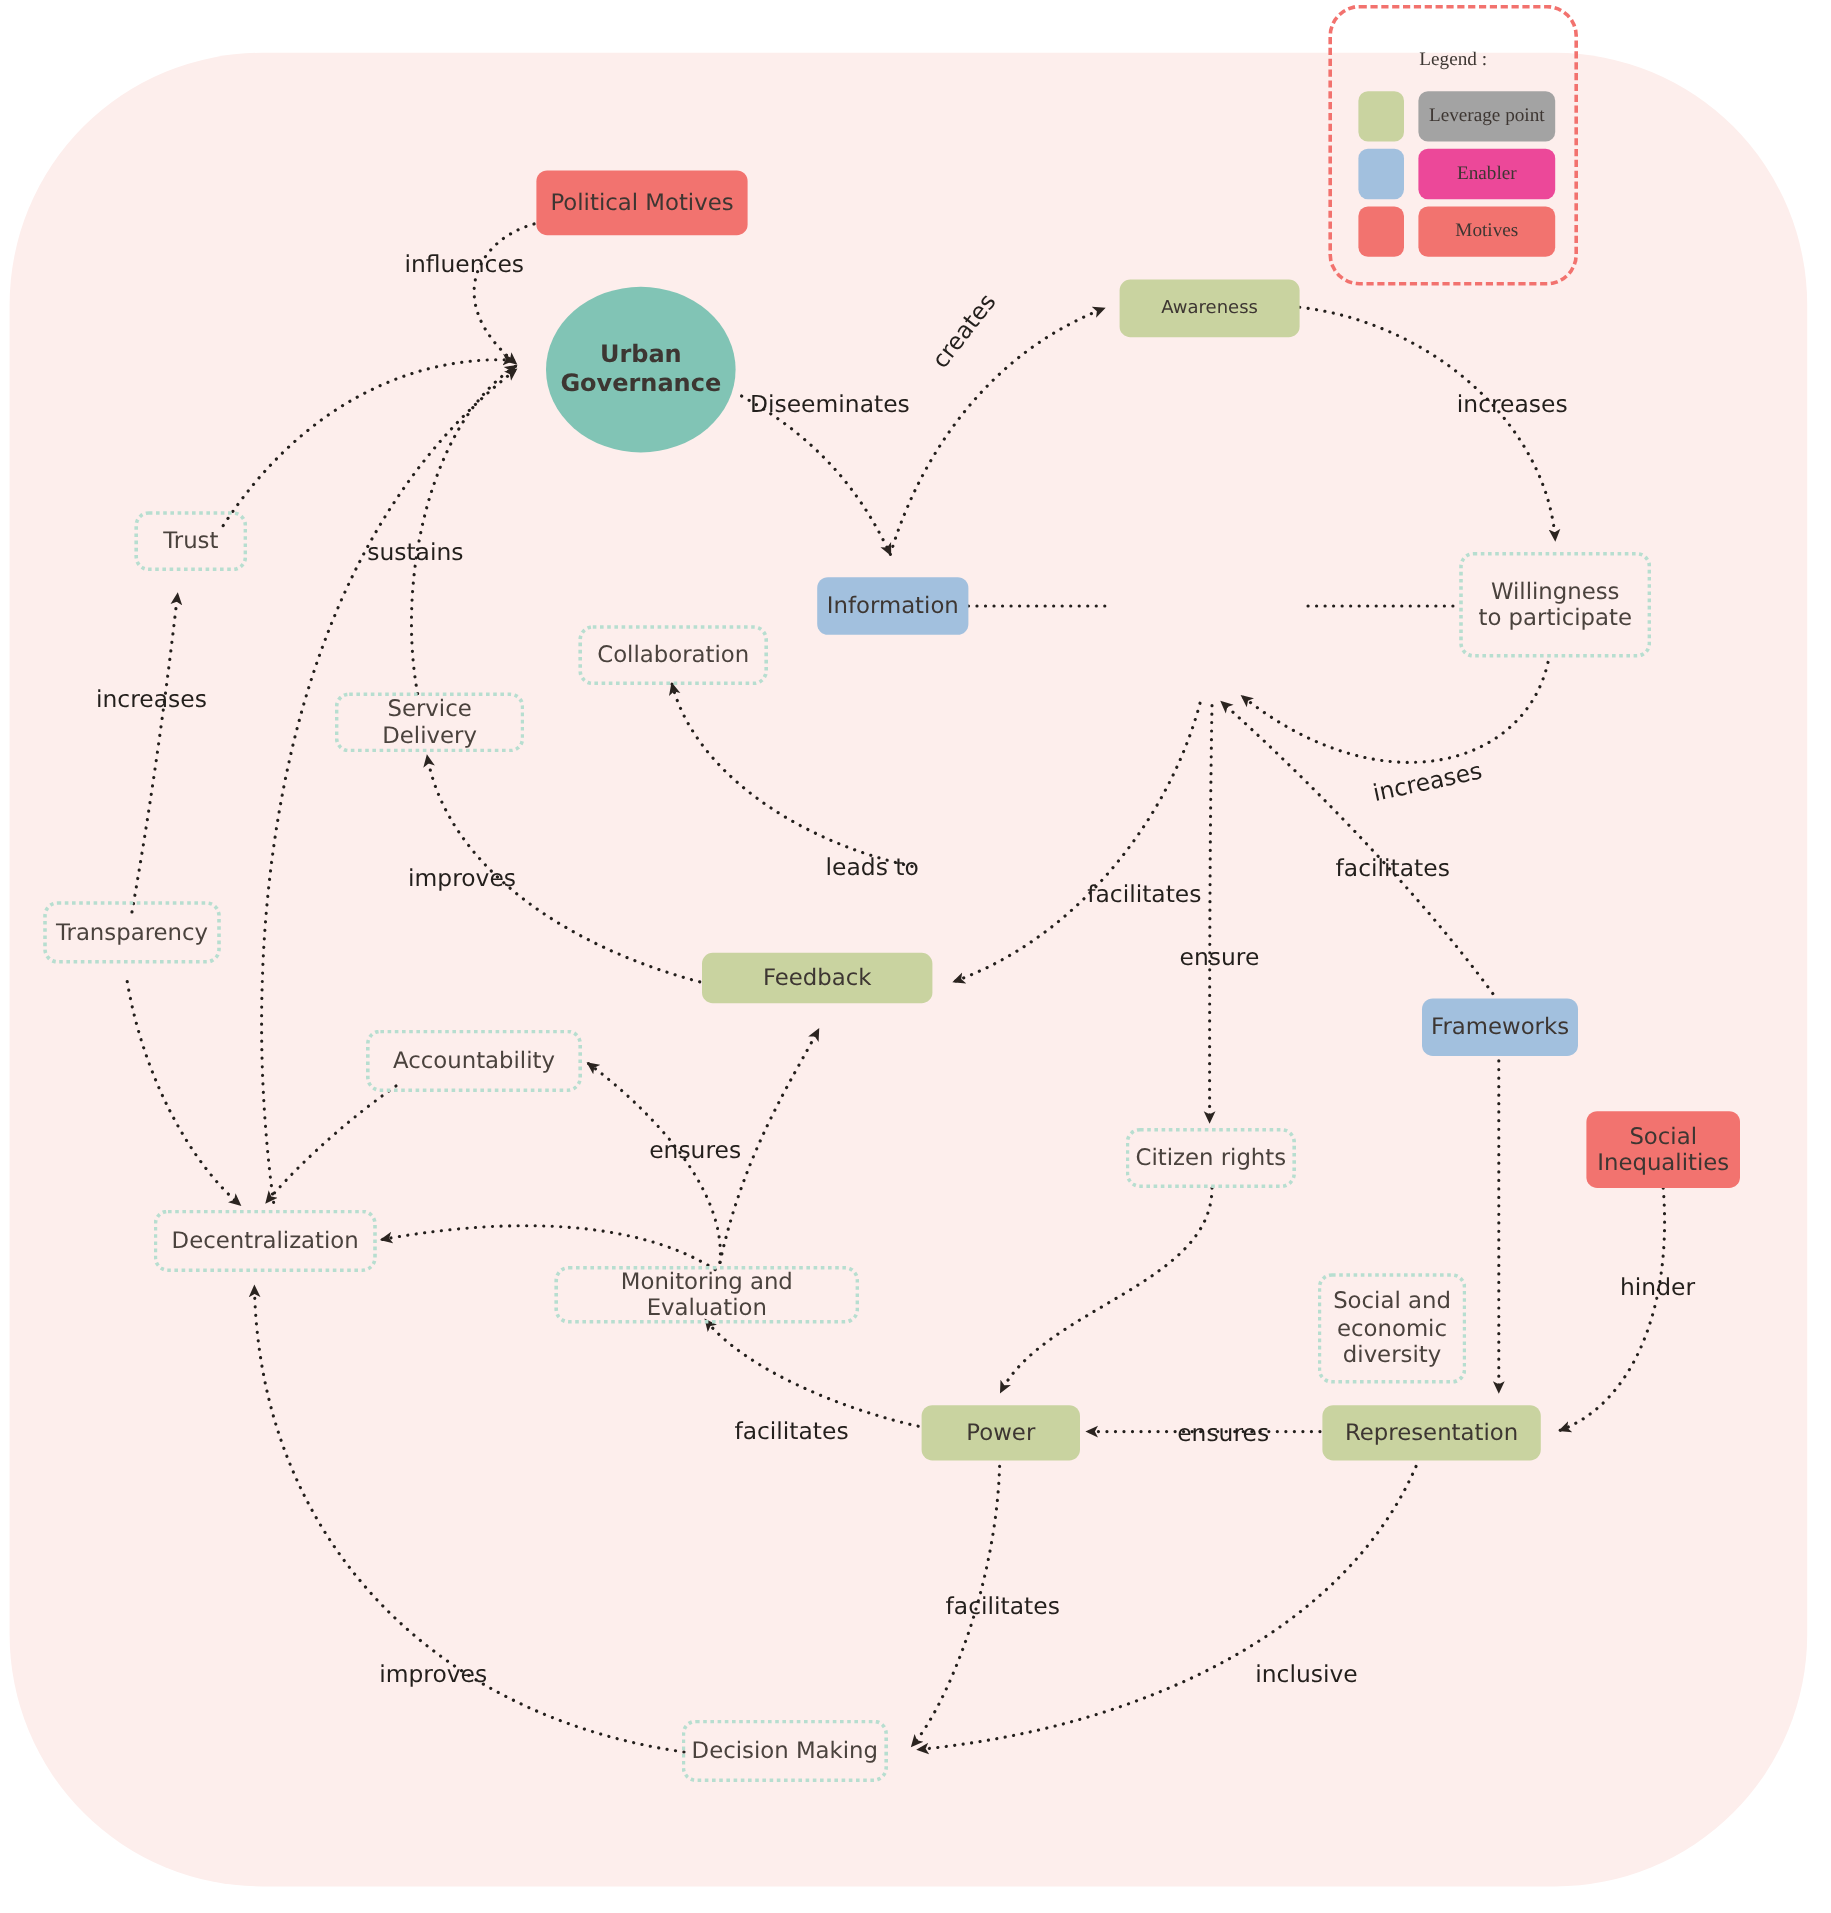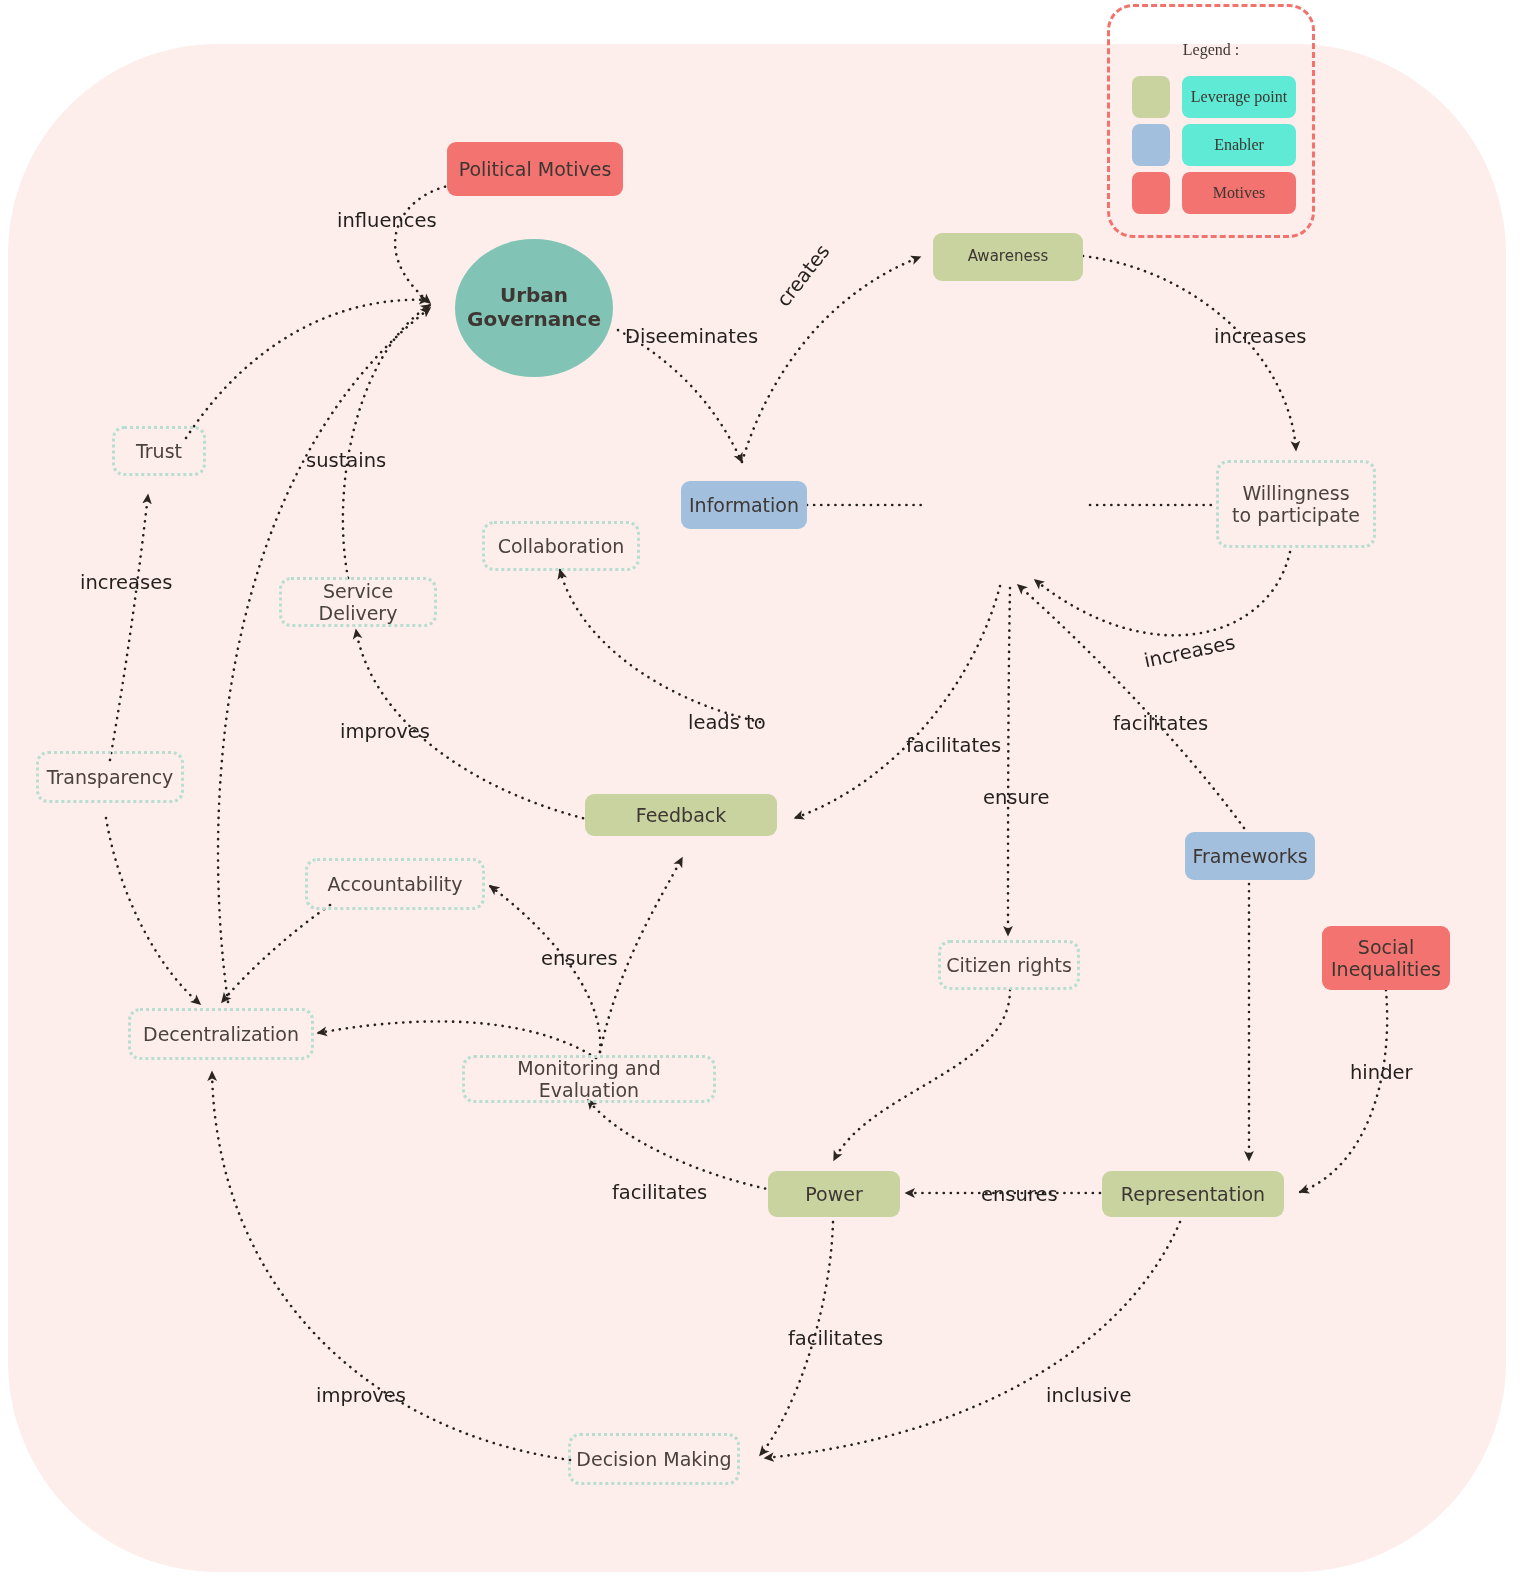--- a/index.html
+++ b/index.html
@@ -124,20 +124,23 @@
 
   <div class="node ghost" style="left:462px;top:1055px;width:254px;height:48px;font-size:19px;">Monitoring and Evaluation</div>
 
   <div class="node ghost" style="left:938px;top:940px;width:142px;height:50px;font-size:19px;">Citizen rights</div>
 
   <div class="node rect enabler" style="left:1185px;top:832px;width:130px;height:48px;font-size:19px;">Frameworks</div>
 
   <div class="node rect entropy" style="left:1322px;top:926px;width:128px;height:64px;font-size:19px;white-space:pre-line;">Social
 Inequalities</div>
 
+  <div class="node ghost" style="left:1098px;top:1061px;width:124px;height:92px;font-size:19px;white-space:pre-line;">Social and
+economic
+diversity</div>
 
   <div class="node rect leverage" style="left:768px;top:1171px;width:132px;height:46px;font-size:19px;">Power</div>
 
   <div class="node rect leverage" style="left:1102px;top:1171px;width:182px;height:46px;font-size:19px;">Representation</div>
 
   <div class="node ghost" style="left:568px;top:1433px;width:172px;height:52px;font-size:19px;">Decision Making</div>
 
   <div class="edge-label" style="left:337px;top:209px;">influences</div>
   <div class="edge-label" style="left:625px;top:325px;">Diseeminates</div>
   <div class="edge-label" style="left:772px;top:297px;transform:rotate(-52deg);transform-origin:left top;">creates</div>
@@ -156,26 +159,26 @@
   <div class="edge-label" style="left:1350px;top:1061px;">hinder</div>
   <div class="edge-label" style="left:788px;top:1327px;">facilitates</div>
   <div class="edge-label" style="left:1046px;top:1384px;">inclusive</div>
   <div class="edge-label" style="left:316px;top:1384px;">improves</div>
 
   <div id="legend">
     <div class="ltitle">Legend :</div>
 
     <div class="lrow" style="top:69px;">
       <div class="lswatch" style="background:#c9d3a0;"></div>
-      <div class="lbar" style="background:#5eead4;">Leverage point</div>
+      <div class="lbar" style="background:#a3a3a3;">Leverage point</div>
     </div>
 
     <div class="lrow" style="top:117px;">
       <div class="lswatch" style="background:#a2c0de;"></div>
-      <div class="lbar" style="background:#5eead4;">Enabler</div>
+      <div class="lbar" style="background:#ec4899;">Enabler</div>
     </div>
 
     <div class="lrow" style="top:165px;">
       <div class="lswatch" style="background:#f2736f;"></div>
       <div class="lbar" style="background:#f2736f;">Motives</div>
     </div>
   </div>
 </div>
 
 </body></html>

